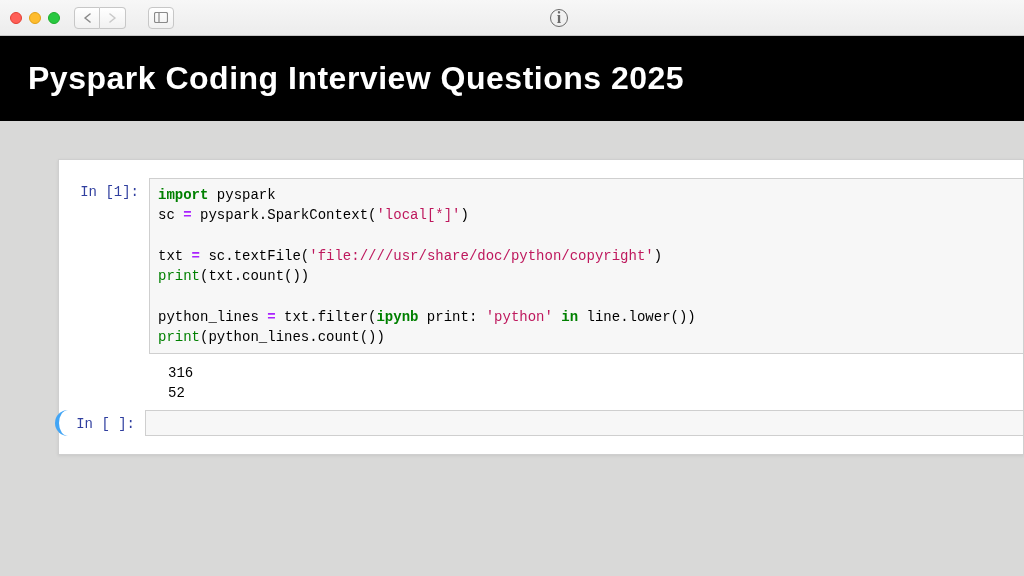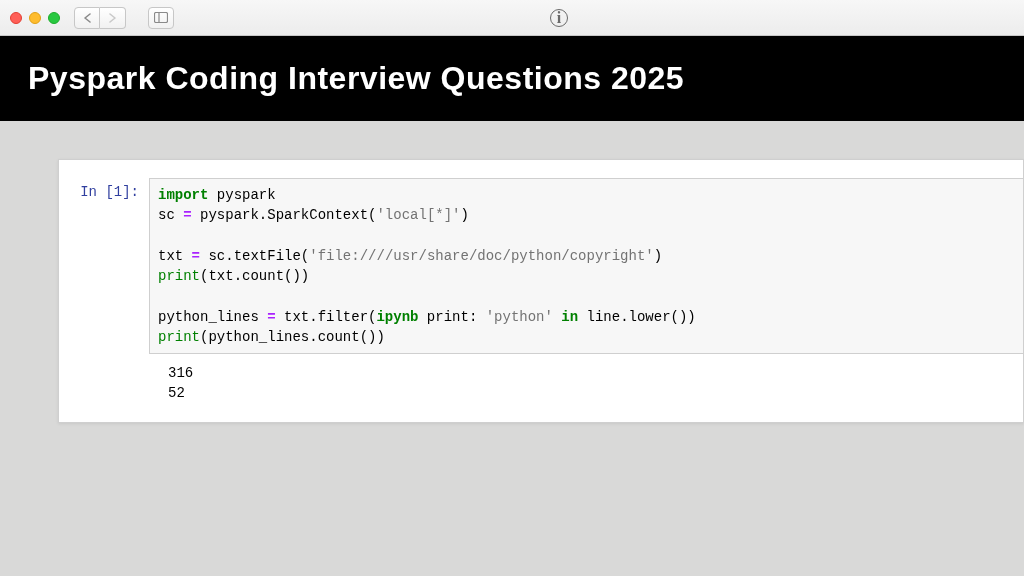--- a/index.html
+++ b/index.html
@@ -96,21 +96,21 @@
     font-size: 14px;
     line-height: 1.4;
     white-space: pre;
     color:#000;
   }
   .cell.selected { border-left: 4px solid #42A5F5; padding-left:0; margin-left:-4px; }
   .cell.selected .prompt { width: 86px; }
   .input-area.empty { min-height: 26px; }
   
   .kw { color:#008000; font-weight:bold; }
-  .str { color:#737373; }
+  .str { color:#be185d; }
   .op { color:#aa22ff; font-weight:bold; }
   .builtin { color:#008000; }
 </style>
 </head>
 <body>
 
 <div class="chrome">
   <div class="traffic">
     <span class="tl-close"></span>
     <span class="tl-min"></span>
@@ -153,14 +153,18 @@
 </span><span>sc </span><span class="op">=</span><span> pyspark</span><span>.</span><span>SparkContext(</span><span class="str">'local[*]'</span><span>)
 </span><span>
 </span><span>txt </span><span class="op">=</span><span> sc</span><span>.</span><span>textFile(</span><span class="str">'file:////usr/share/doc/python/copyright'</span><span>)
 </span><span class="builtin">print</span><span>(txt</span><span>.</span><span>count())
 </span><span>
 </span><span>python_lines </span><span class="op">=</span><span> txt</span><span>.</span><span>filter(</span><span class="kw">ipynb</span><span> print: </span><span class="str">'python'</span><span> </span><span class="kw">in</span><span> line</span><span>.</span><span>lower())
 </span><span class="builtin">print</span><span>(python_lines</span><span>.</span><span>count())</span></div>
       </div>
       <div class="output-area">316
 52</div>
+      <div class="cell selected">
+        <div class="prompt">In [ ]:</div>
+        <div class="input-area empty"></div>
+      </div>
     </div>
 </div>
 
 </body></html>

